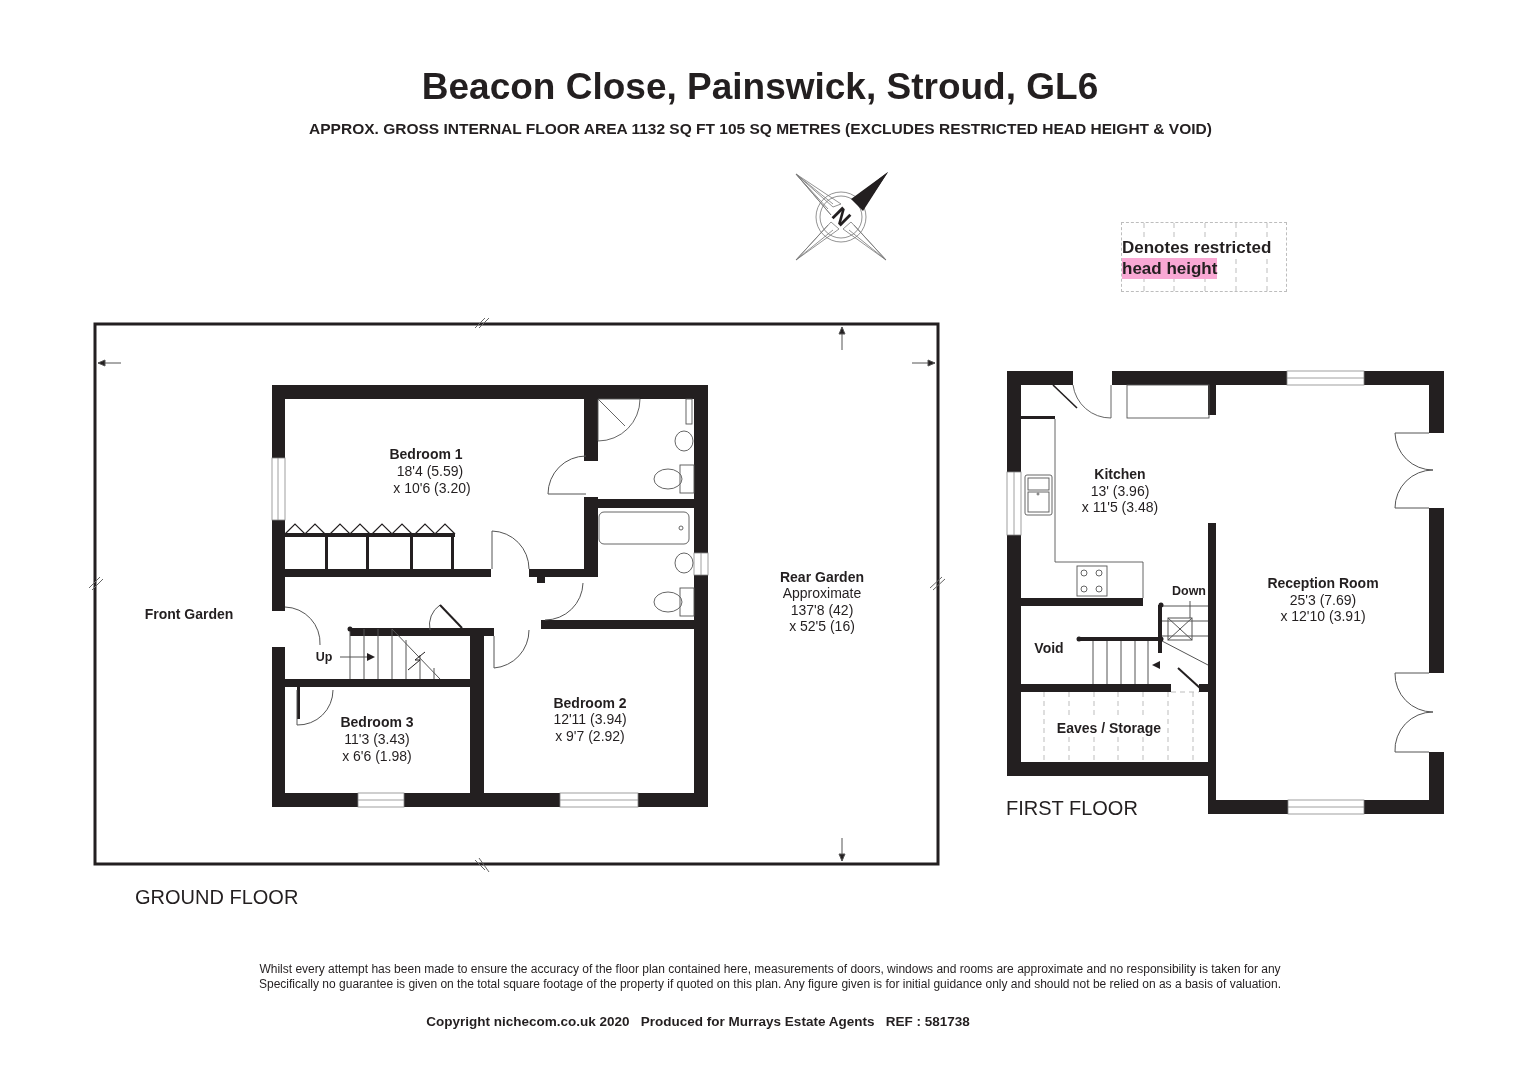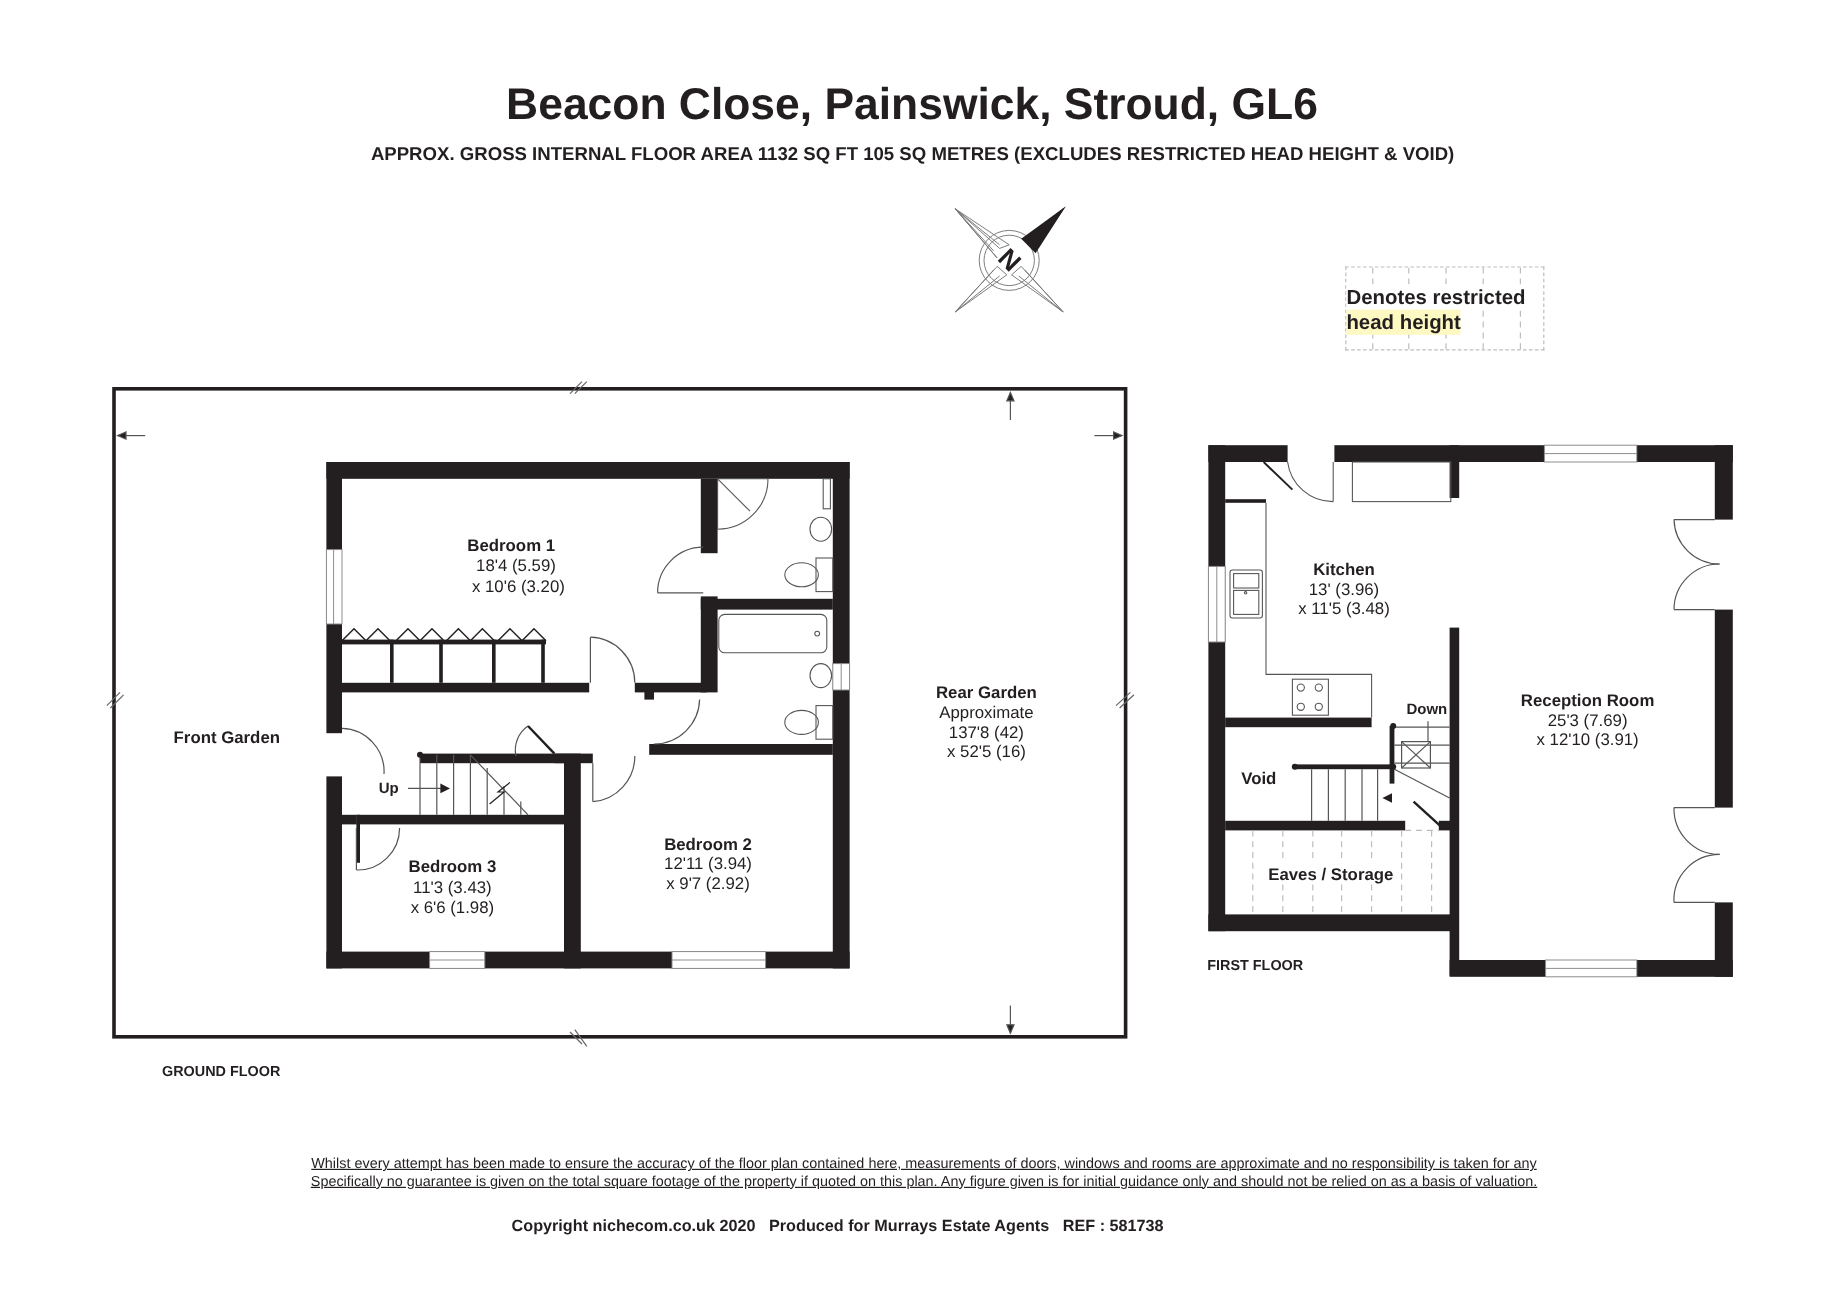--- a/index.html
+++ b/index.html
@@ -3,45 +3,45 @@
 <meta charset="utf-8">
 <style>
   html, body { margin:0; padding:0; background:#ffffff; }
   body { width:1528px; height:1080px; position:relative; overflow:hidden; font-family:"Liberation Sans", sans-serif; color:#231f20; }
   .title { position:absolute; left:0; width:1520px; top:66px; text-align:center; font-weight:bold; font-size:37px; letter-spacing:0px; }
   .subtitle { position:absolute; left:0; width:1497px; top:120px; text-align:center; font-weight:bold; font-size:15.5px;margin-left:12px; }
   svg.plan { position:absolute; left:0; top:0; }
   .room-label { font-family:"Liberation Sans", sans-serif; font-weight:bold; font-size:14px; fill:#231f20; }
   .room-dim { font-family:"Liberation Sans", sans-serif; font-size:14px; fill:#231f20; }
   .small-bold { font-family:"Liberation Sans", sans-serif; font-weight:bold; font-size:12.5px; fill:#231f20; }
-  .floor-label { position:absolute; font-weight:bold; font-size:12px; }
+  .floor-label { position:absolute; font-weight:normal; font-size:20px; }
   .legend { position:absolute; left:1121px; top:222px; width:166px; height:70px; border:1px dashed #bdbdbd; box-sizing:border-box; }
   .legend-text { position:absolute; left:0; right:0; top:14px; font-weight:bold; font-size:17px; line-height:21px; }
-  .disclaimer { position:absolute; left:200px; width:1140px; top:962px; text-align:center; font-size:12px; line-height:14.5px;text-decoration:underline; }
+  .disclaimer { position:absolute; left:200px; width:1140px; top:962px; text-align:center; font-size:12px; line-height:14.5px; }
   .copyright { position:absolute; left:0; width:1396px; top:1014px; text-align:center; font-weight:bold; font-size:13.5px; }
 </style>
 </head>
 <body>
 
 <div class="title">Beacon Close, Painswick, Stroud, GL6</div>
 <div class="subtitle">APPROX. GROSS INTERNAL FLOOR AREA 1132 SQ FT 105 SQ METRES (EXCLUDES RESTRICTED HEAD HEIGHT &amp; VOID)</div>
 
 <div class="legend">
   <svg width="166" height="70" style="position:absolute;left:0;top:0">
     <g stroke="#bdbdbd" stroke-dasharray="5,4" stroke-width="1">
       <line x1="22" y1="0" x2="22" y2="70"></line>
         <line x1="52" y1="0" x2="52" y2="70"></line>
       <line x1="83" y1="0" x2="83" y2="70"></line>
         <line x1="114" y1="0" x2="114" y2="70"></line>
       <line x1="145" y1="0" x2="145" y2="70"></line>
     </g>
   </svg>
   <div class="legend-text">
     <div style="background:#fff;display:inline-block">Denotes restricted</div><br>
-    <div style="background:#fef9c3;display:inline-block">head height</div>
+    <div style="background:#f9a8d4;display:inline-block">head height</div>
   </div>
 </div>
 
 <svg class="plan" width="1528" height="1080" viewBox="0 0 1528 1080">
 
   <g transform="translate(841,217)">
     <g fill="none" stroke="#777" stroke-width="0.8">
       <polygon points="-45,-43 -8,-10 0,-13"></polygon>
       <polygon points="-45,-43 -10,-2"></polygon>
       <polygon points="-45,43 -10,5 -2,12"></polygon>

